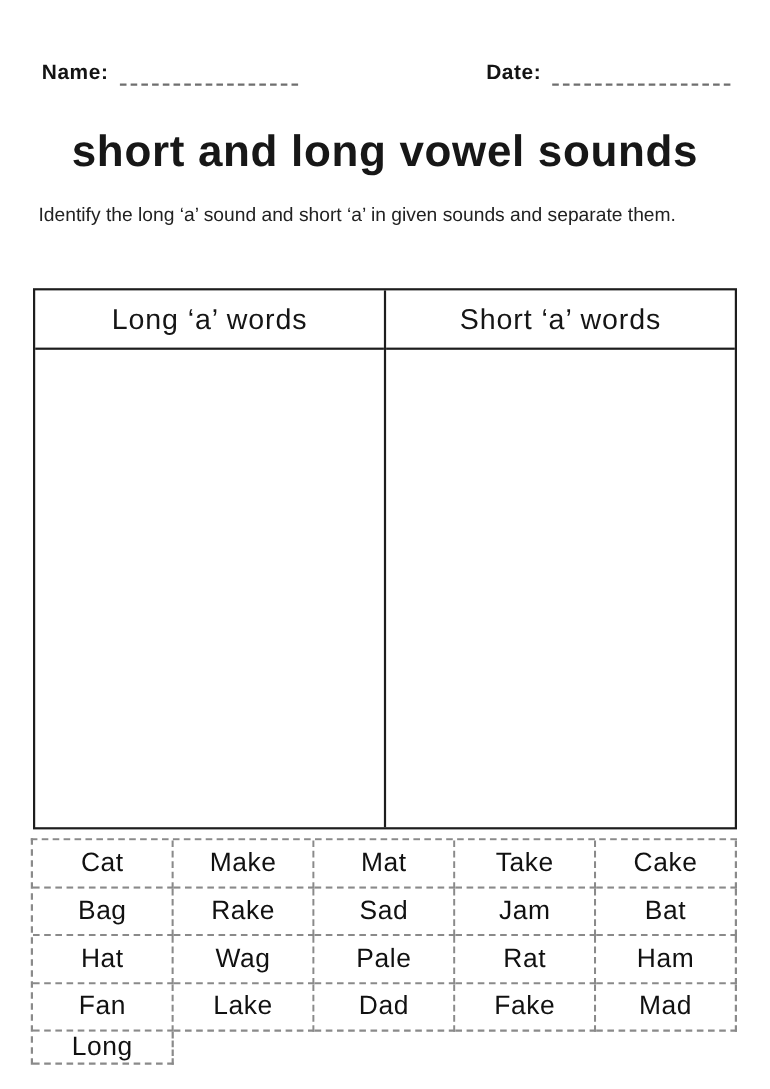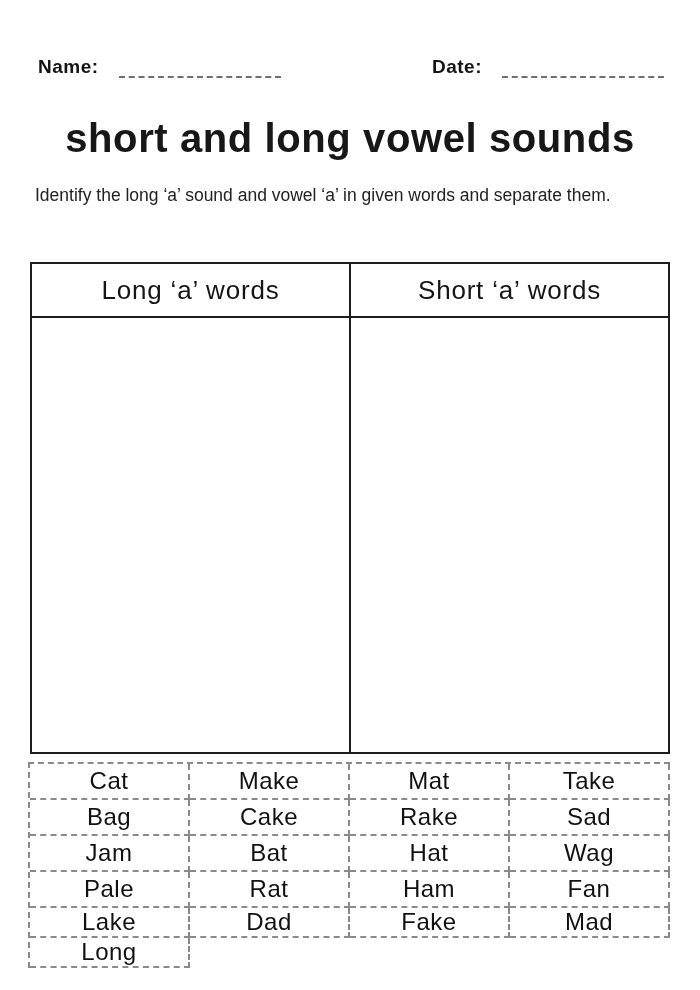--- a/index.html
+++ b/index.html
@@ -11,21 +11,21 @@
     color: #1b1b1b;
     overflow: hidden;
   }
   .header-row {
     position: absolute;
     top: 56px; left: 38px; right: 36px;
     display: flex;
     justify-content: space-between;
     align-items: flex-end;
   }
-  .field { display: flex; align-items: flex-end; gap: 10px; }
+  .field { display: flex; align-items: flex-end; }
   .field-label {
     font-size: 19px;
     font-weight: 600;
     letter-spacing: 0.5px;
     color: #141414;
     padding-right: 10px;
   }
   .field-line {
     display: inline-block;
     width: 162px;
@@ -69,21 +69,21 @@
     font-weight: 500;
     letter-spacing: 0.8px;
     color: #151515;
   }
   .col-body { flex: 1; }
   .word-grid {
     position: absolute;
     top: 762px; left: 28px;
     width: 642px; height: 206px;
     display: grid;
-    grid-template-columns: repeat(4, 1fr);
+    grid-template-columns: repeat(5, 1fr);
     grid-template-rows: repeat(4, 1fr);
     border-top: 2px dashed #8a8a8a;
     border-left: 2px dashed #8a8a8a;
   }
   .word-card {
     border-right: 2px dashed #8a8a8a;
     border-bottom: 2px dashed #8a8a8a;
     display: flex;
     align-items: center;
     justify-content: center;
@@ -103,40 +103,40 @@
     <span class="field-line"></span>
   </div>
   <div class="field">
     <span class="field-label">Date:</span>
     <span class="field-line"></span>
   </div>
 </div>
 
 <div class="page-title">short and long vowel sounds</div>
 
-<p class="instructions">Identify the long ‘a’ sound and vowel ‘a’ in given words and separate them.</p>
+<p class="instructions">Identify the long ‘a’ sound and short ‘a’ in given sounds and separate them.</p>
 
 <div class="sort-table">
   <div class="sort-col left">
     <div class="col-header">Long ‘a’ words</div>
     <div class="col-body"></div>
   </div>
   <div class="sort-col right">
     <div class="col-header">Short ‘a’ words</div>
     <div class="col-body"></div>
   </div>
 </div>
 
 <div class="word-grid">
   <div class="word-card">Cat</div>
   <div class="word-card">Make</div>
   <div class="word-card">Mat</div>
   <div class="word-card">Take</div>
+  <div class="word-card">Cake</div>
   <div class="word-card">Bag</div>
-  <div class="word-card">Cake</div>
   <div class="word-card">Rake</div>
   <div class="word-card">Sad</div>
   <div class="word-card">Jam</div>
   <div class="word-card">Bat</div>
   <div class="word-card">Hat</div>
   <div class="word-card">Wag</div>
   <div class="word-card">Pale</div>
   <div class="word-card">Rat</div>
   <div class="word-card">Ham</div>
   <div class="word-card">Fan</div>

